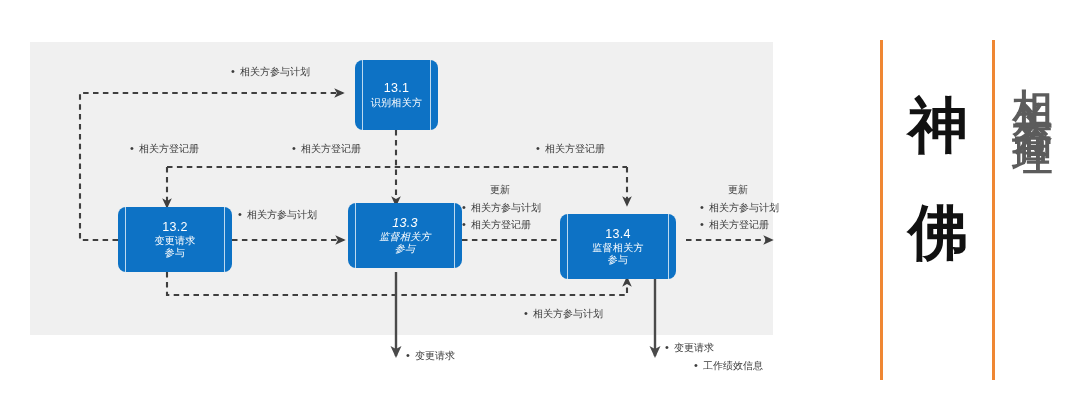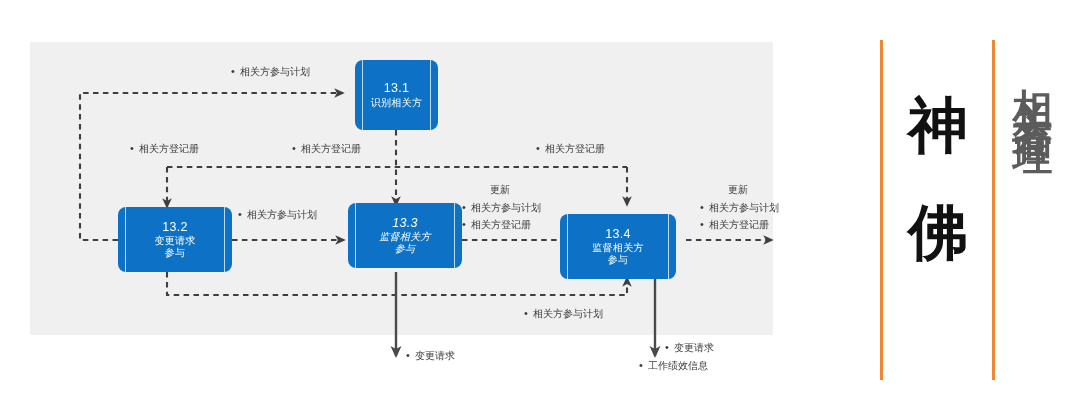--- a/index.html
+++ b/index.html
@@ -165,21 +165,21 @@
     <span class="bullet"></span><span>相关方参与计划</span>
   </div>
 
   <div class="lab" style="left:406px;top:348px;">
     <span class="bullet"></span><span>变更请求</span>
   </div>
 
   <div class="lab" style="left:665px;top:340px;">
     <span class="bullet"></span><span>变更请求</span>
   </div>
-  <div class="lab" style="left:639px;top:358px;">
+  <div class="lab" style="left:694px;top:358px;">
     <span class="bullet"></span><span>工作绩效信息</span>
   </div>
 
   <div class="rightpanel">
     <div class="vrule" style="left:12px;top:0px;height:340px;"></div>
     <div class="vrule" style="left:124px;top:0px;height:340px;"></div>
 
     <div class="vtxt black" style="left:30px;top:4px;height:332px;">神佛</div>
 
     <div class="vtxt grey" style="left:138px;top:16px;height:318px;">相关方管理</div>

